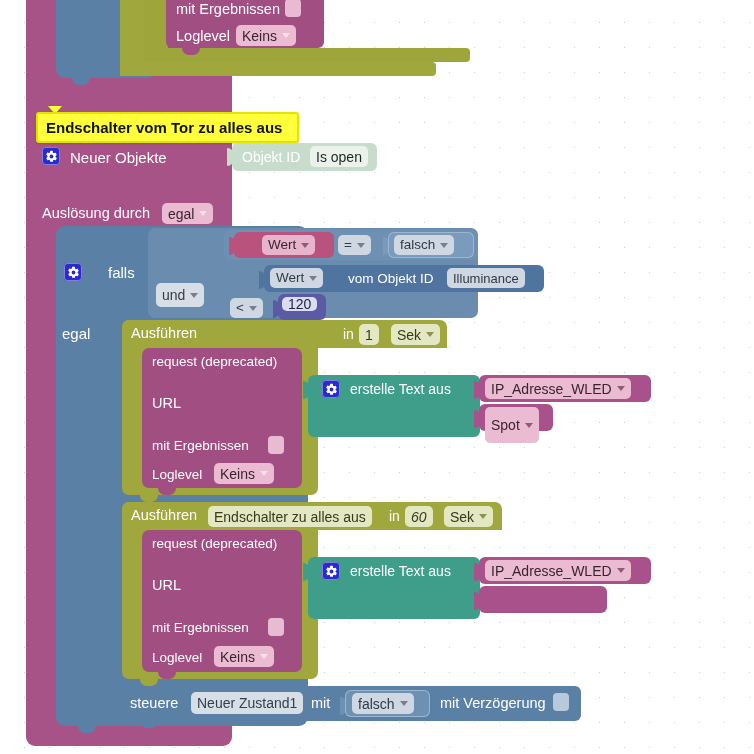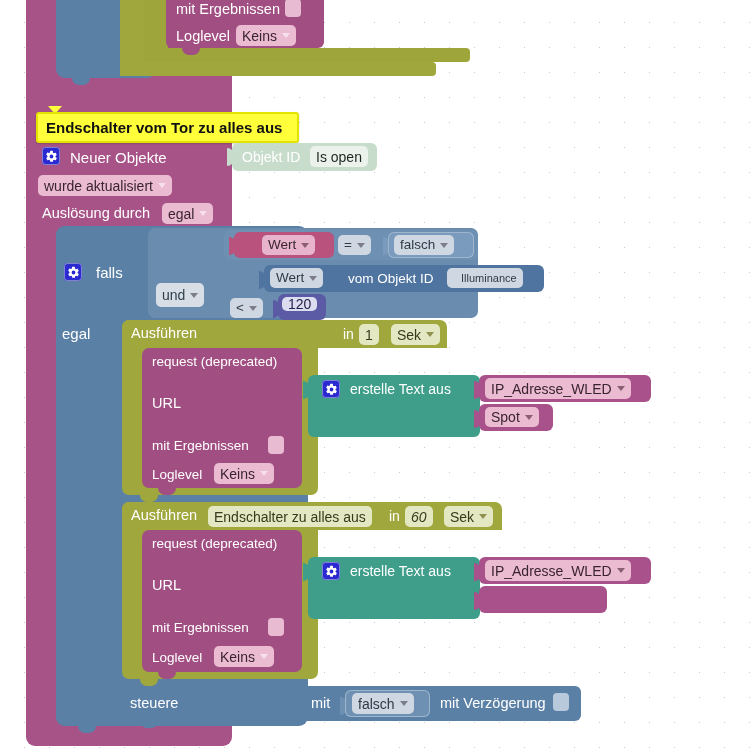--- a/index.html
+++ b/index.html
@@ -130,42 +130,38 @@
   </div>
   <div class="lbl t-white" style="left:70px;top:150px;font-size:15px;">Neuer Objekte</div>
 
   <div class="socket c-mint" style="left:227px;top:148px;background:#C8DCCB;"></div>
   <div class="blk c-mint rnd" style="left:232px;top:143px;width:145px;height:28px;"></div>
   <div class="lbl" style="left:242px;top:150px;color:#ffffff;font-size:14px;">Objekt ID</div>
   <div class="chip mintbg" style="left:310px;top:146px;height:21px;">
     <span class="txt" style="font-size:14px;">Is open</span>
   </div>
 
-  <div class="chip pinkbg" style="left:38px;top:175px;height:21px;">
-    <span class="txt" style="font-size:14px;">wurde aktualisiert</span>
-    <span class="caret"></span>
-  </div>
 
   <div class="lbl t-white" style="left:42px;top:206px;">Auslösung durch</div>
   <div class="chip pinkbg" style="left:162px;top:203px;height:21px;">
     <span class="txt" style="font-size:14px;">egal</span>
     <span class="caret"></span>
   </div>
 
   <div class="blk c-blue" style="left:56px;top:226px;width:252px;height:500px;border-radius:9px 9px 9px 9px;"></div>
 
   <div class="blk c-blue" style="left:56px;top:226px;width:100px;height:500px;border-radius:9px 0 0 9px;"></div>
   <div class="notch-dn" style="left:78px;top:726px;background:#5B80A5;"></div>
 
   <div class="gear" style="left:64px;top:263px;">
     <svg width="13" height="13" viewBox="0 0 24 24" aria-hidden="true">
       <path fill="#ffffff" d="M19.4 13a7.8 7.8 0 0 0 0-2l2.1-1.6a.5.5 0 0 0 .1-.6l-2-3.5a.5.5 0 0 0-.6-.2l-2.5 1a7.6 7.6 0 0 0-1.7-1L14.5 2a.5.5 0 0 0-.5-.4h-4a.5.5 0 0 0-.5.4l-.4 2.6a7.6 7.6 0 0 0-1.7 1l-2.5-1a.5.5 0 0 0-.6.2l-2 3.5a.5.5 0 0 0 .1.6L4.6 11a7.8 7.8 0 0 0 0 2l-2.1 1.6a.5.5 0 0 0-.1.6l2 3.5a.5.5 0 0 0 .6.2l2.5-1a7.6 7.6 0 0 0 1.7 1l.4 2.6a.5.5 0 0 0 .5.4h4a.5.5 0 0 0 .5-.4l.4-2.6a7.6 7.6 0 0 0 1.7-1l2.5 1a.5.5 0 0 0 .6-.2l2-3.5a.5.5 0 0 0-.1-.6L19.4 13zM12 15.5A3.5 3.5 0 1 1 15.5 12 3.5 3.5 0 0 1 12 15.5z"></path>
     </svg>
   </div>
-  <div class="lbl t-white" style="left:96px;top:265px;font-size:15px;">falls</div>
+  <div class="lbl t-white" style="left:108px;top:265px;font-size:15px;">falls</div>
   <div class="lbl t-white" style="left:62px;top:326px;font-size:15px;">egal</div>
 
   <div class="blk" style="left:148px;top:228px;width:330px;height:90px;background:#6A8CAE;border-radius:7px;"></div>
   <div class="chip greybg" style="left:156px;top:283px;height:24px;">
     <span class="txt" style="font-size:14px;">und</span>
     <span class="caret light" style="border-top-color:#7d7d8a;"></span>
   </div>
 
   <div class="blk" style="left:224px;top:230px;width:254px;height:30px;background:#6E90B2;border-radius:6px;"></div>
 
@@ -190,21 +186,21 @@
   </div>
 
   <div class="socket" style="left:259px;top:271px;background:#4F74A0;"></div>
   <div class="blk" style="left:264px;top:265px;width:280px;height:27px;background:#4F74A0;border-radius:6px;"></div>
   <div class="chip greybg2" style="left:270px;top:268px;height:20px;">
     <span class="txt" style="font-size:13.5px;">Wert</span>
     <span class="caret light" style="border-top-color:#7d7d8a;"></span>
   </div>
   <div class="lbl" style="left:348px;top:272px;color:#ffffff;font-size:13.5px;">vom Objekt ID</div>
   <div class="chip greybg2" style="left:447px;top:268px;height:20px;">
-    <span class="txt" style="font-size:11px;margin-left:8px;">Illuminance</span>
+    <span class="txt" style="font-size:13px;">Illuminance</span>
   </div>
 
   <div class="chip greybg2" style="left:230px;top:298px;height:20px;">
     <span class="txt" style="font-size:13.5px;">&lt;</span>
     <span class="caret light" style="border-top-color:#7d7d8a;"></span>
   </div>
 
   <div class="socket" style="left:273px;top:300px;background:#5B5BA5;"></div>
   <div class="blk c-indigo" style="left:278px;top:294px;width:48px;height:26px;border-radius:6px;"></div>
   <div class="chip indigobg" style="left:282px;top:297px;height:14px;">
@@ -249,21 +245,21 @@
 
   <div class="socket" style="left:474px;top:381px;background:#A8518A;"></div>
   <div class="blk" style="left:479px;top:375px;width:172px;height:27px;background:#A8518A;border-radius:6px;"></div>
   <div class="chip pinkbg" style="left:485px;top:378px;height:21px;">
     <span class="txt" style="font-size:14px;">IP_Adresse_WLED</span>
     <span class="caret light" style="border-top-color:#8a5f73;"></span>
   </div>
 
   <div class="socket" style="left:474px;top:410px;background:#A8518A;"></div>
   <div class="blk" style="left:479px;top:404px;width:74px;height:27px;background:#A8518A;border-radius:6px;"></div>
-  <div class="chip pinkbg" style="left:485px;top:407px;height:20px;">
+  <div class="chip pinkbg" style="left:485px;top:407px;height:36px;">
     <span class="txt" style="font-size:14px;">Spot</span>
     <span class="caret light" style="border-top-color:#8a5f73;"></span>
   </div>
 
   <div class="blk c-olive" style="left:122px;top:502px;width:196px;height:177px;border-radius:7px;"></div>
   <div class="blk c-olive" style="left:122px;top:502px;width:380px;height:28px;border-radius:7px 7px 0 0;"></div>
   <div class="notch-dn" style="left:140px;top:679px;background:#A0A83D;"></div>
 
   <div class="lbl" style="left:131px;top:508px;color:#ffffff;font-size:14.5px;">Ausführen</div>
   <div class="chip olivebg" style="left:208px;top:506px;height:21px;">
@@ -307,20 +303,23 @@
     <span class="caret light" style="border-top-color:#8a5f73;"></span>
   </div>
 
   <div class="socket" style="left:474px;top:592px;background:#A8518A;"></div>
   <div class="blk" style="left:479px;top:586px;width:128px;height:27px;background:#A8518A;border-radius:6px;"></div>
 
   <div class="blk c-blue" style="left:122px;top:686px;width:459px;height:35px;border-radius:6px;"></div>
   <div class="notch-dn" style="left:140px;top:721px;background:#5B80A5;"></div>
 
   <div class="lbl t-white" style="left:130px;top:696px;">steuere</div>
+  <div class="chip greybg" style="left:191px;top:692px;height:22px;">
+    <span class="txt" style="font-size:14px;">Neuer Zustand1</span>
+  </div>
   <div class="lbl t-white" style="left:311px;top:696px;">mit</div>
   <div class="socket" style="left:340px;top:697px;background:#6E90B2;"></div>
   <div class="blk" style="left:345px;top:690px;width:85px;height:27px;background:#6E90B2;border-radius:6px;box-shadow:0 0 0 1px #9DB6CE inset;"></div>
   <div class="chip greybg2" style="left:352px;top:693px;height:21px;">
     <span class="txt" style="font-size:14px;">falsch</span>
     <span class="caret light" style="border-top-color:#7d7d8a;"></span>
   </div>
   <div class="lbl t-white" style="left:440px;top:696px;">mit Verzögerung</div>
   <div class="cbox onblue" style="left:553px;top:693px;width:16px;height:18px;"></div>
 

